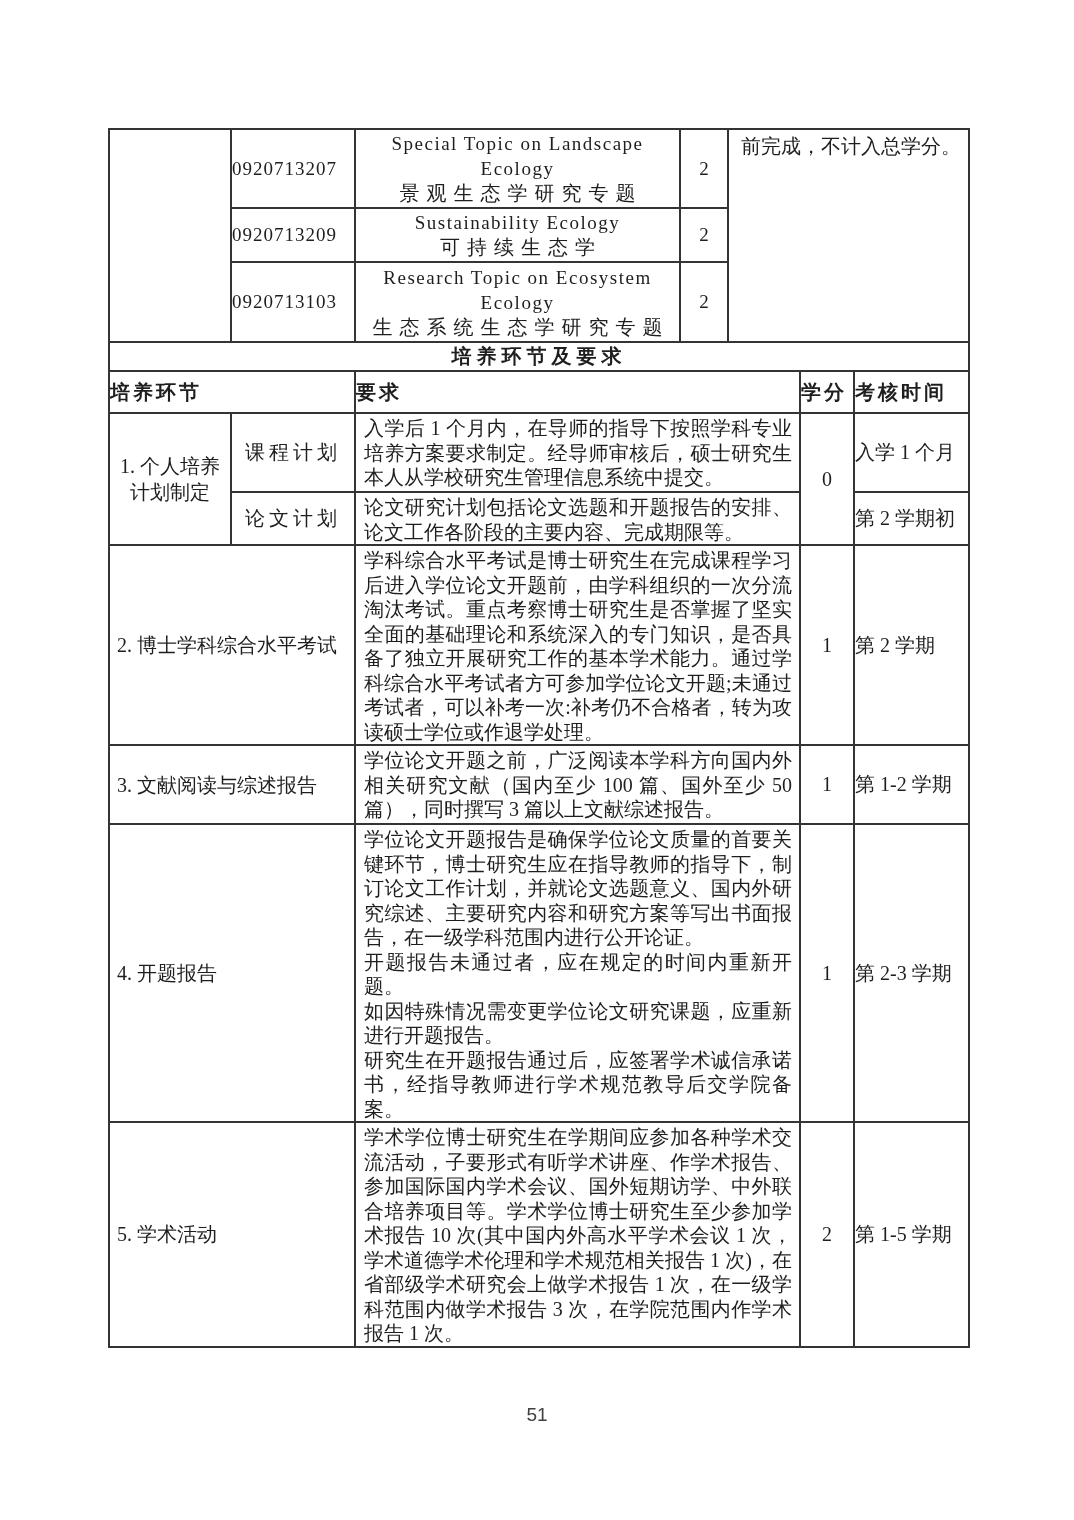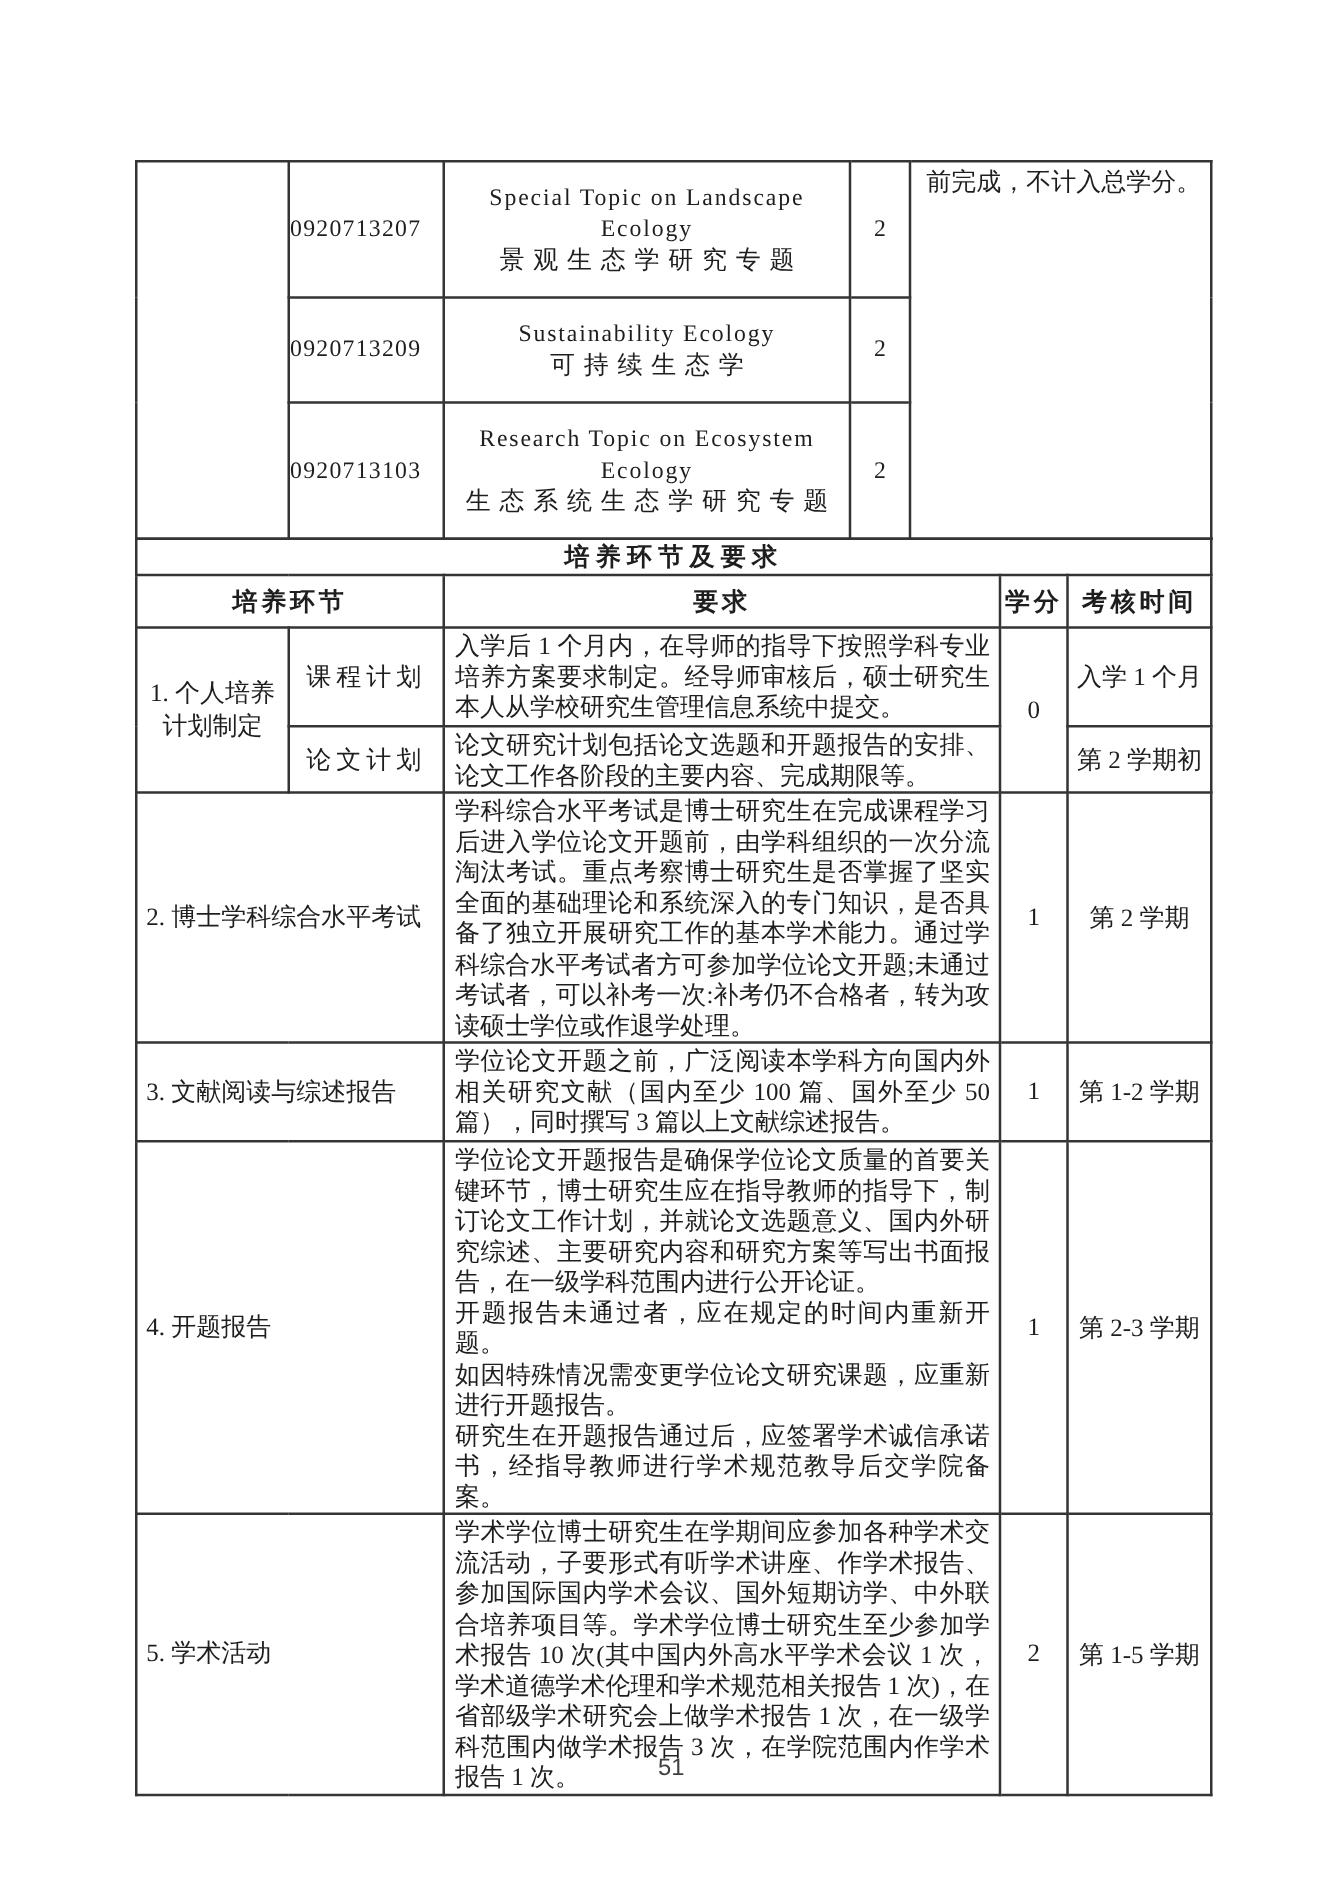--- a/index.html
+++ b/index.html
@@ -21,43 +21,43 @@
     padding: 0;
     overflow: hidden;
     font-size: 20px;
   }
   .t2 { margin-top: -2px; }
 
   .c { text-align: center; vertical-align: middle; }
 
   
   .code { text-align: left; vertical-align: middle; letter-spacing: 1px; font-size: 19px; }
-  .cname { text-align: center; vertical-align: middle; line-height: 25px; padding: 16px 2px; }
+  .cname { text-align: center; vertical-align: middle; line-height: 25px; padding: 1px 2px; }
   .cname .en { font-size: 19px; letter-spacing: 1.5px; white-space: pre-line; }
   .cname .zh { font-size: 20px; letter-spacing: 7px; margin-right: -7px; }
   .credit { text-align: center; vertical-align: middle; font-size: 19px; }
   .note { vertical-align: top; text-align: left; padding: 4px 6px 0 12px; line-height: 25px; }
 
   
   .section-title {
     text-align: center; vertical-align: middle;
     font-weight: bold; letter-spacing: 5px;
     font-size: 20px;
   }
-  .hdr { text-align: center; vertical-align: middle; font-weight: bold; font-size: 20px; letter-spacing: 3px; }
+  .hdr { text-align: left; vertical-align: middle; font-weight: bold; font-size: 20px; letter-spacing: 3px; }
   .stage { vertical-align: middle; text-align: left; padding-left: 7px; line-height: 24px; }
   .stage-c { vertical-align: middle; text-align: center; white-space: pre-line; line-height: 26px; border-radius: 32px; }
   .ptype { vertical-align: middle; text-align: center; letter-spacing: 4px; }
   .req {
     vertical-align: top; text-align: justify;
     padding: 2px 7px 0 8px;
     line-height: 24.5px;
     white-space: pre-line;
   }
-  .time { text-align: center; vertical-align: middle; margin-top: 40px; }
+  .time { text-align: left; vertical-align: middle; margin-top: 40px; }
 
   .pageno {
     position: absolute; left: 0; right: 0; top: 1404px;
     text-align: center;
     font-family: "Liberation Sans", "DejaVu Sans", sans-serif;
     font-size: 19px; color: #404040;
   }
 </style>
 </head>
 <body>

